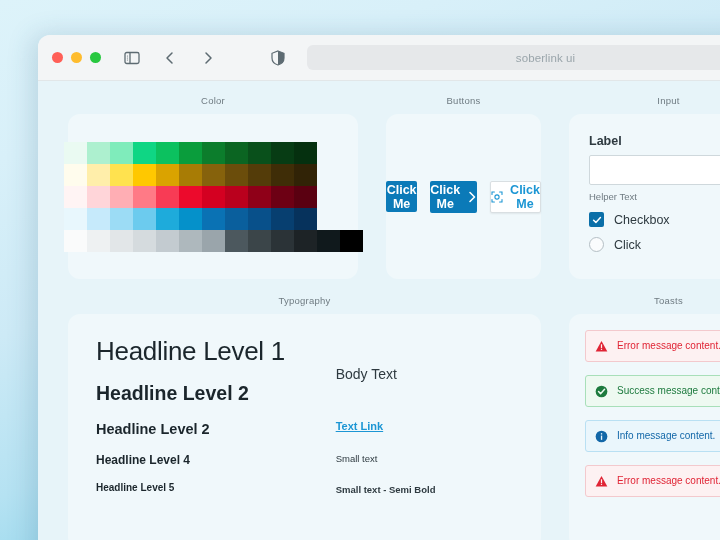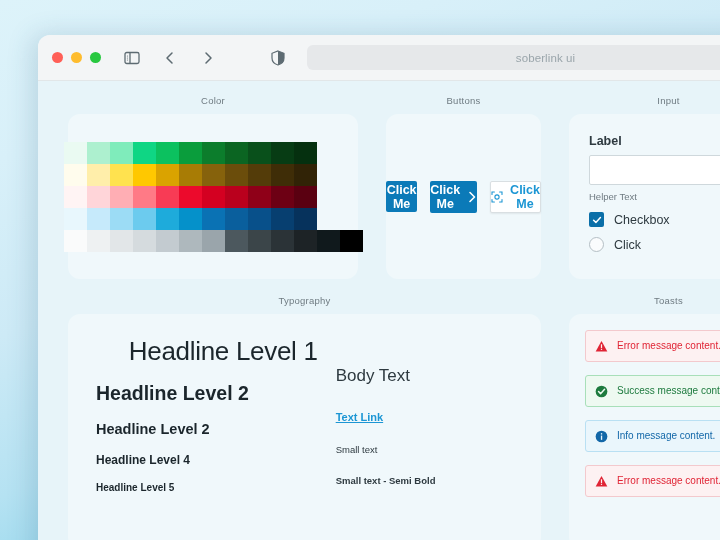--- a/index.html
+++ b/index.html
@@ -221,28 +221,28 @@
   
   #typo-card {
     min-height: 235px;
     padding: 22px 28px 18px 28px;
     display: flex;
     gap: 18px;
   }
   .typo-left  { flex: 1.25; }
   .typo-right { flex: 1; padding-top: 30px; }
 
-  .h1 { font-size: 26px;   font-weight: normal; color: #1b262c; margin-bottom: 15px; letter-spacing:-.3px;text-align:right;}
+  .h1 { font-size: 26px;   font-weight: normal; color: #1b262c; margin-bottom: 15px; letter-spacing:-.3px;}
   .h2 { font-size: 19.5px; font-weight: bold;   color: #1b262c; margin-bottom: 16px; }
   .h3 { font-size: 14.5px; font-weight: bold;   color: #1b262c; margin-bottom: 16px; }
   .h4 { font-size: 12px;   font-weight: bold;   color: #1b262c; margin-bottom: 15px; }
   .h5 { font-size: 10px;   font-weight: bold;   color: #1b262c; margin-bottom: 16px; }
   .h6 { font-size: 8.5px;  font-weight: bold;   color: #1b262c; letter-spacing: 1.1px; }
 
-  .body-text  { font-size: 17px; color: #2e3a40; margin-bottom: 21px; }
+  .body-text  { font-size: 14px; color: #2e3a40; margin-bottom: 34px; }
   .text-link  { font-size: 11px; color: #1c96d4; font-weight: bold; margin-bottom: 21px; display:inline-block;}
   .small-text { font-size: 9.5px; color: #2e3a40; margin-bottom: 20px; }
   .small-bold { font-size: 9.5px; color: #2e3a40; font-weight: bold; }
 
   
   #toasts-card {
     min-height: 235px;
     padding: 16px 0 16px 16px;
     display: flex;
     flex-direction: column;

